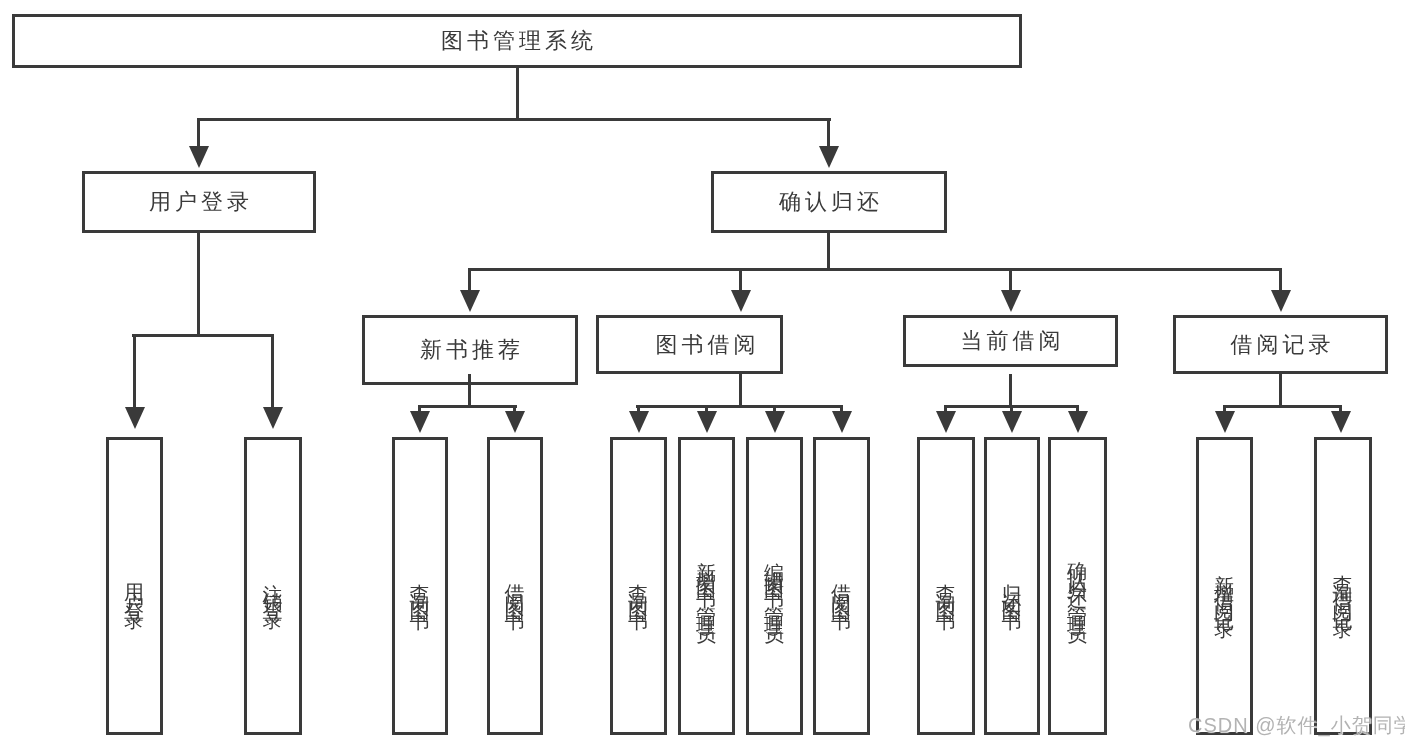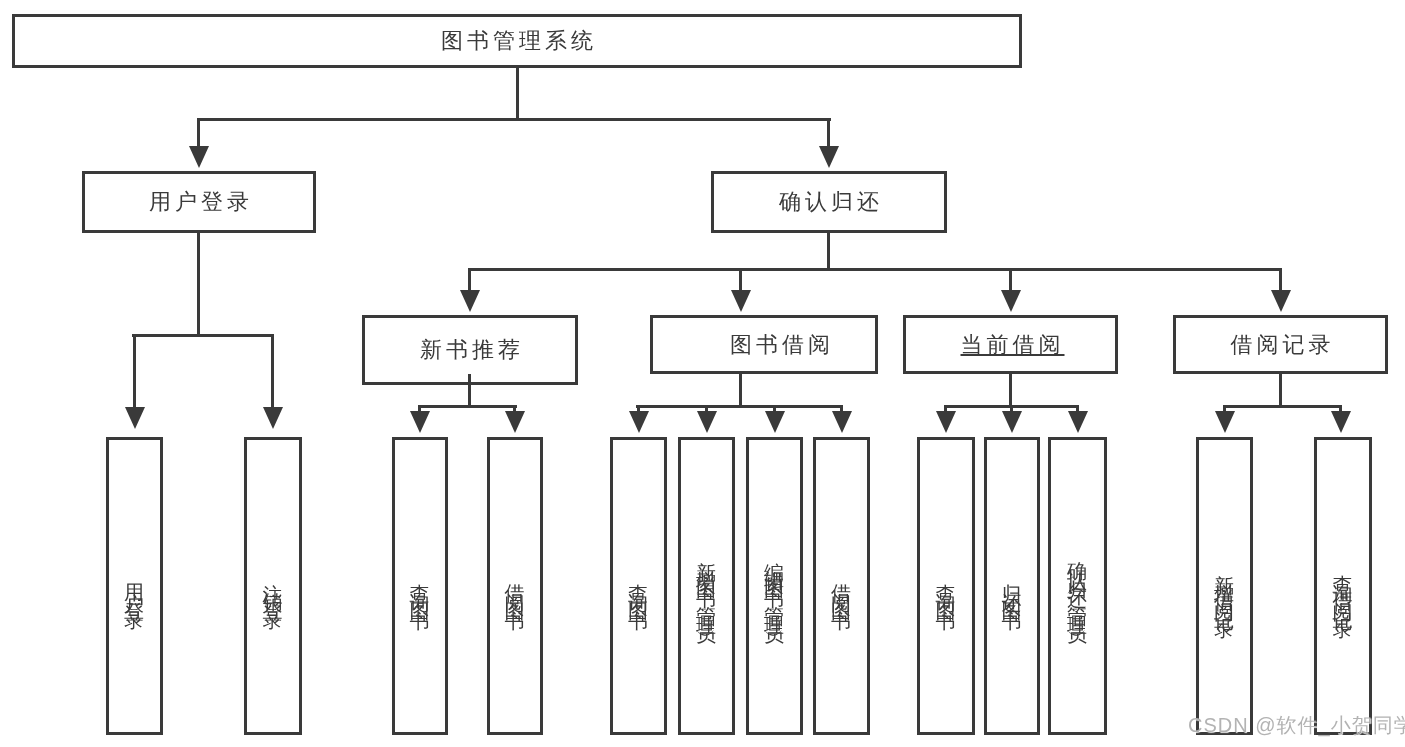--- a/index.html
+++ b/index.html
@@ -69,22 +69,22 @@
   <div class="arrow" style="left:271px; top:334px; height:74px;"></div>
 
   <div class="vline" style="left:827px; top:233px; height:38px;"></div>
   <div class="hline" style="left:468px; top:268px; width:813px;"></div>
   <div class="arrow" style="left:468px; top:268px; height:23px;"></div>
   <div class="arrow" style="left:739px; top:268px; height:23px;"></div>
   <div class="arrow" style="left:1009px; top:268px; height:23px;"></div>
   <div class="arrow" style="left:1279px; top:268px; height:23px;"></div>
 
   <div class="node" style="left:362px; top:315px; width:216px; height:70px;">新书推荐</div>
-  <div class="node" style="left:650px; top:315px; width:228px; height:59px;padding-left:32px;">图书借阅</div>
-  <div class="node" style="left:903px; top:315px; width:215px; height:59px;text-decoration:underline;">当前借阅</div>
+  <div class="node" style="left:596px; top:315px; width:187px; height:59px;padding-left:32px;">图书借阅</div>
+  <div class="node" style="left:903px; top:315px; width:215px; height:52px;">当前借阅</div>
   <div class="node" style="left:1173px; top:315px; width:215px; height:59px;">借阅记录</div>
 
   <div class="vline" style="left:468px; top:374px; height:34px;"></div>
   <div class="hline" style="left:418px; top:405px; width:99px;"></div>
   <div class="arrow" style="left:418px; top:405px; height:7px;"></div>
   <div class="arrow" style="left:513px; top:405px; height:7px;"></div>
 
   <div class="vline" style="left:739px; top:374px; height:34px;"></div>
   <div class="hline" style="left:636px; top:405px; width:206px;"></div>
   <div class="arrow" style="left:637px; top:405px; height:7px;"></div>

